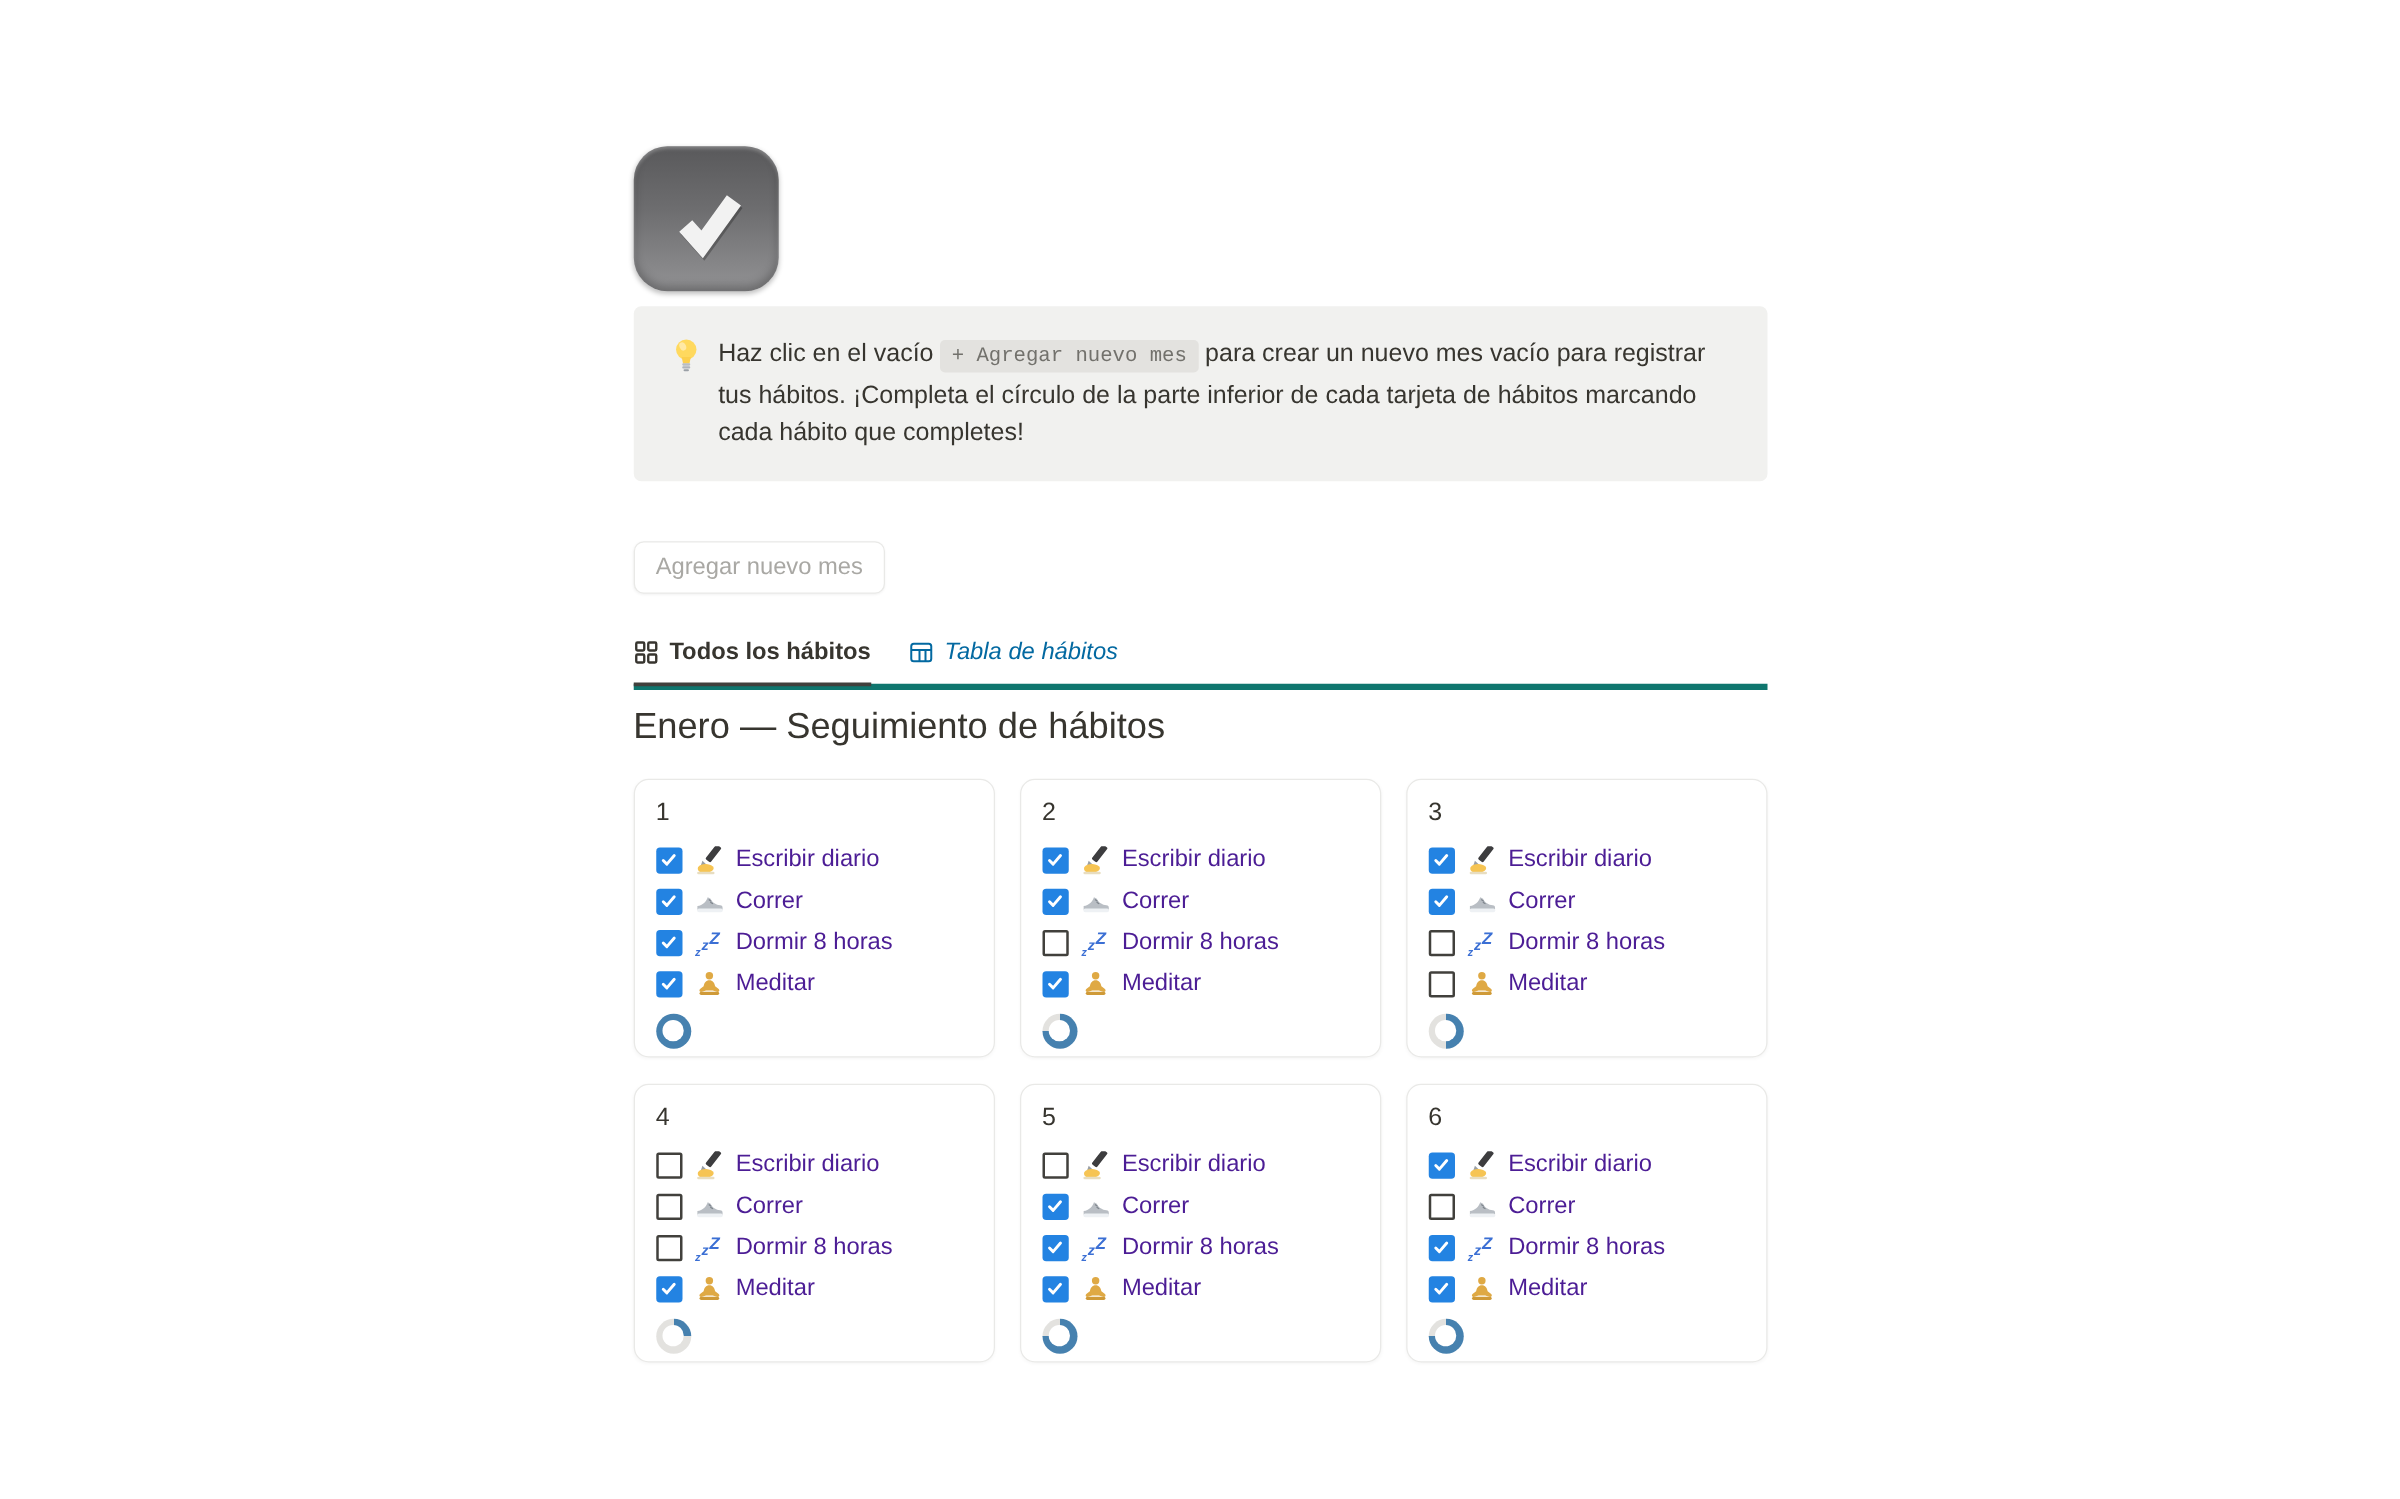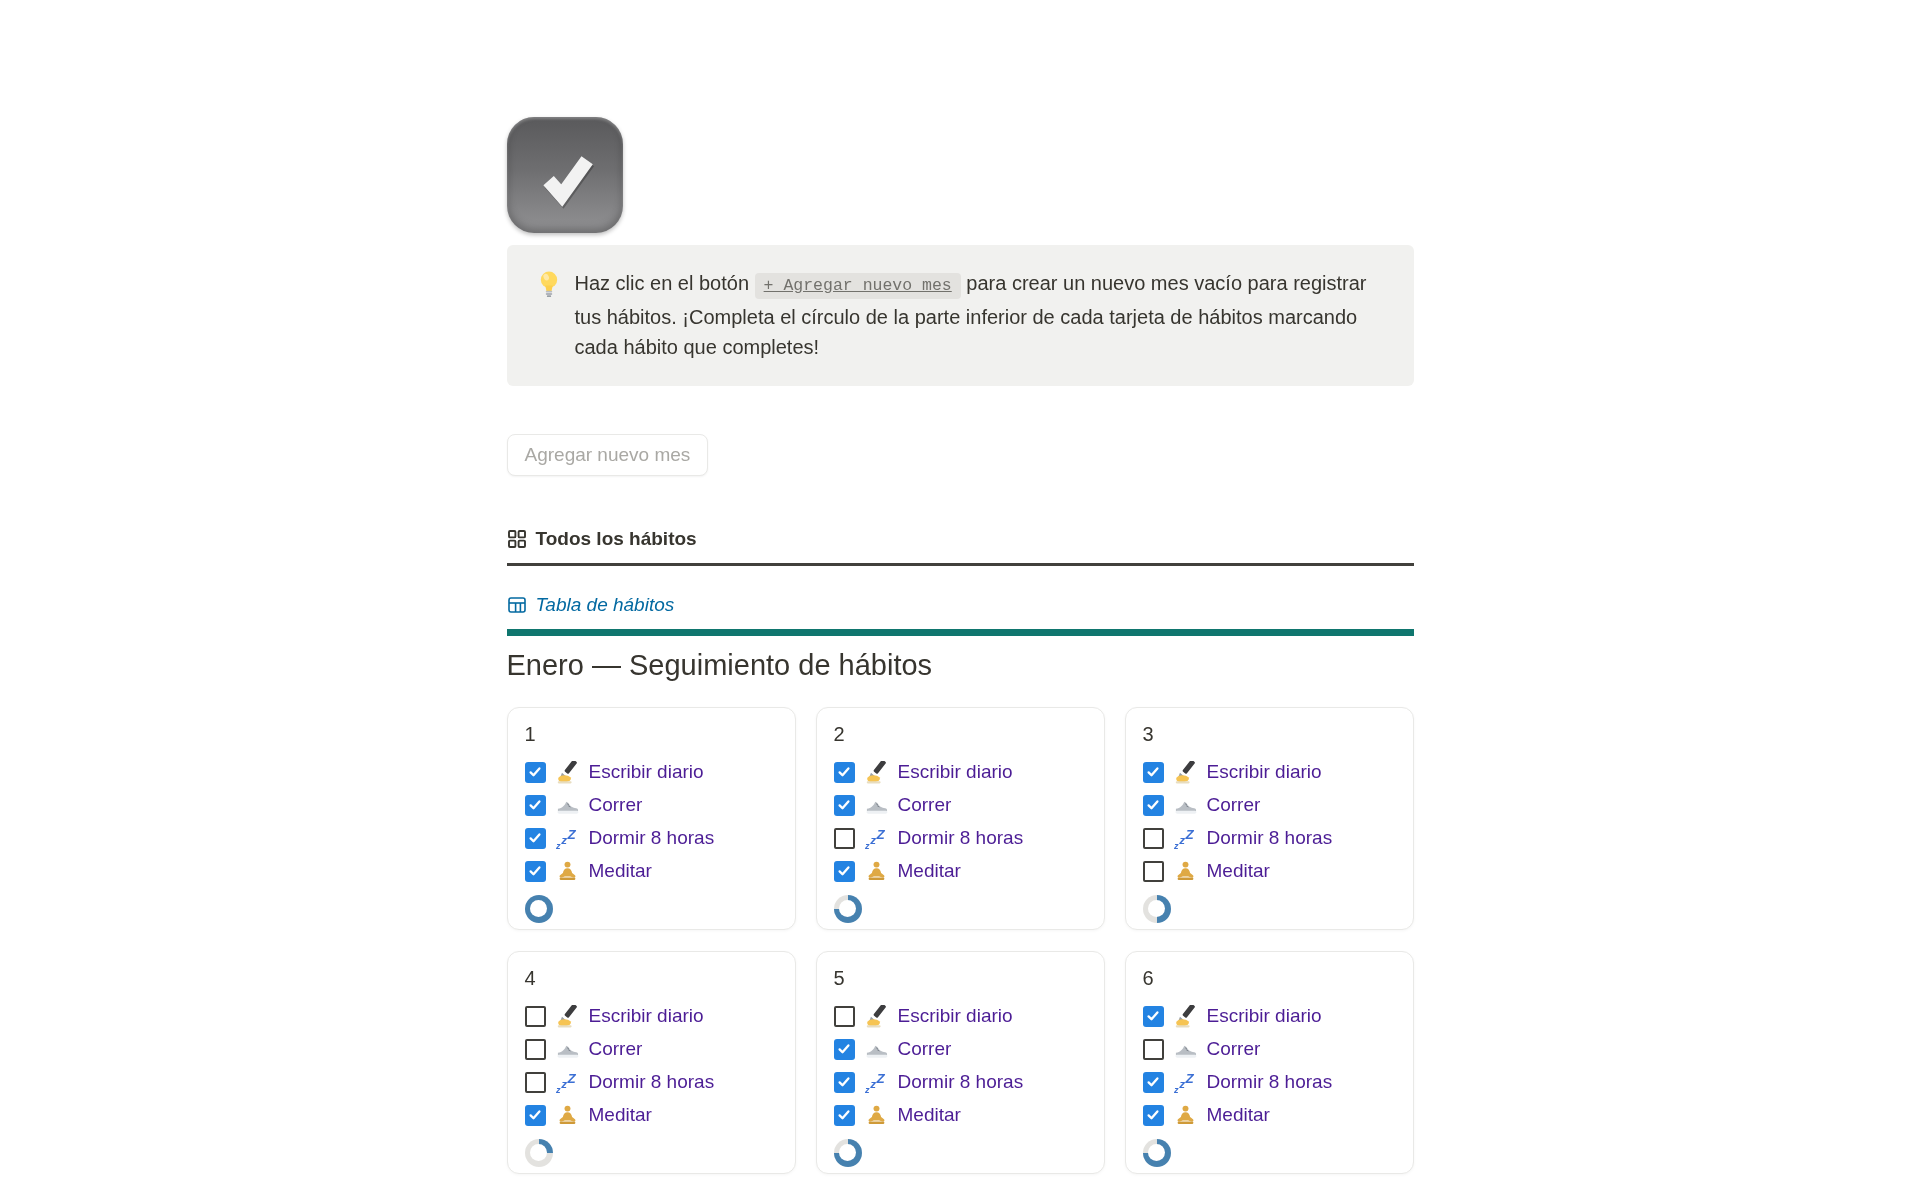--- a/index.html
+++ b/index.html
@@ -15,30 +15,30 @@
   .page-icon svg { width:82px; height:82px; }
 
   .page-title { font-size:49px; font-weight:700; letter-spacing:-.5px; margin-top:20px; line-height:58px; }
 
   
   .callout { margin-top:12px; background:#f1f1ef; border-radius:6px;
     padding:23px 30px 23px 29px; display:flex; gap:13px; align-items:flex-start; width:907px; }
   .callout-icon { width:26px; height:28px; flex:none; margin-top:2px; }
   .callout-text { font-size:20px; line-height:30.5px; color:#37352f; }
   .inline-code { font-family:"Liberation Mono","DejaVu Sans Mono",monospace; font-size:16.5px;
-    background:#e3e2df; color:#72716c; padding:3px 9px 4px; border-radius:4px; white-space:nowrap;text-decoration:underline; }
+    background:#e3e2df; color:#72716c; padding:3px 9px 4px; border-radius:4px; white-space:nowrap; }
 
   
   .add-month-button { display:inline-block; margin-top:48px; height:42px; padding:0 17px;
     background:#fff; border:1px solid #e9e9e7; border-radius:8px;
     box-shadow:0 1px 2px rgba(15,15,15,.05); color:#a9a8a4; font-size:19px;
     font-family:"Liberation Sans",sans-serif; cursor:pointer;text-align:center; }
 
   
-  .tabs { margin-top:52px; display:flex; gap:30px; border-bottom:7px solid #0f766e; width:907px;flex-direction:column; }
+  .tabs { margin-top:36px; display:flex; gap:30px; border-bottom:5px solid #0f766e; width:907px; }
   .tab { display:flex; align-items:center; gap:9px; padding-bottom:13px; font-size:19px; cursor:pointer; }
   .tab .tab-icon { width:20px; height:20px; display:flex; }
   .tab.active { color:#37352f; font-weight:700; border-bottom:3px solid #41403c; margin-bottom:-2px; }
   .tab.inactive { color:#0369a1; font-weight:400;font-style:italic; }
 
   .section-heading { margin-top:12px; font-size:29px; font-weight:400; line-height:34px; }
 
   
   .cards-grid { margin-top:25px; display:grid; grid-template-columns:repeat(3,289px); gap:21px 20px; }
   .card { background:#fff; border:1px solid #e9e9e7; border-radius:12px;
@@ -72,21 +72,21 @@
 
   <div class="callout">
     <svg class="callout-icon" viewBox="0 0 24 26">
       <circle cx="12" cy="9" r="7.6" fill="#ffd95e"></circle>
       <path d="M8.6 14.5 L15.4 14.5 L14.4 19.4 L9.6 19.4 Z" fill="#fccf4d"></path>
       <ellipse cx="9.4" cy="6.6" rx="2.4" ry="3.2" fill="#ffe9a6" transform="rotate(-25 9.4 6.6)"></ellipse>
       <rect x="9" y="19.2" width="6" height="1.7" rx="0.85" fill="#b9bdc4"></rect>
       <rect x="9" y="21.4" width="6" height="1.7" rx="0.85" fill="#b0b4bb"></rect>
       <rect x="10" y="23.5" width="4" height="1.6" rx="0.8" fill="#9aa0a6"></rect>
     </svg>
-    <p class="callout-text"><span>Haz clic en el botón </span><span class="inline-code">+ Agregar nuevo mes</span><span> para crear un nuevo mes vacío para registrar tus hábitos. ¡Completa el círculo de la parte inferior de cada tarjeta de hábitos marcando cada hábito que completes!</span></p>
+    <p class="callout-text"><span>Haz clic en el vacío </span><span class="inline-code">+ Agregar nuevo mes</span><span> para crear un nuevo mes vacío para registrar tus hábitos. ¡Completa el círculo de la parte inferior de cada tarjeta de hábitos marcando cada hábito que completes!</span></p>
   </div>
 
   <button class="add-month-button">Agregar nuevo mes</button>
 
   <div class="tabs">
     <div class="tab active">
       <span class="tab-icon">
         <svg viewBox="0 0 20 20" fill="none" stroke="currentColor" stroke-width="1.9">
           <rect x="2" y="2" width="6.4" height="6.4" rx="1"></rect>
           <rect x="11.6" y="2" width="6.4" height="6.4" rx="1"></rect>

